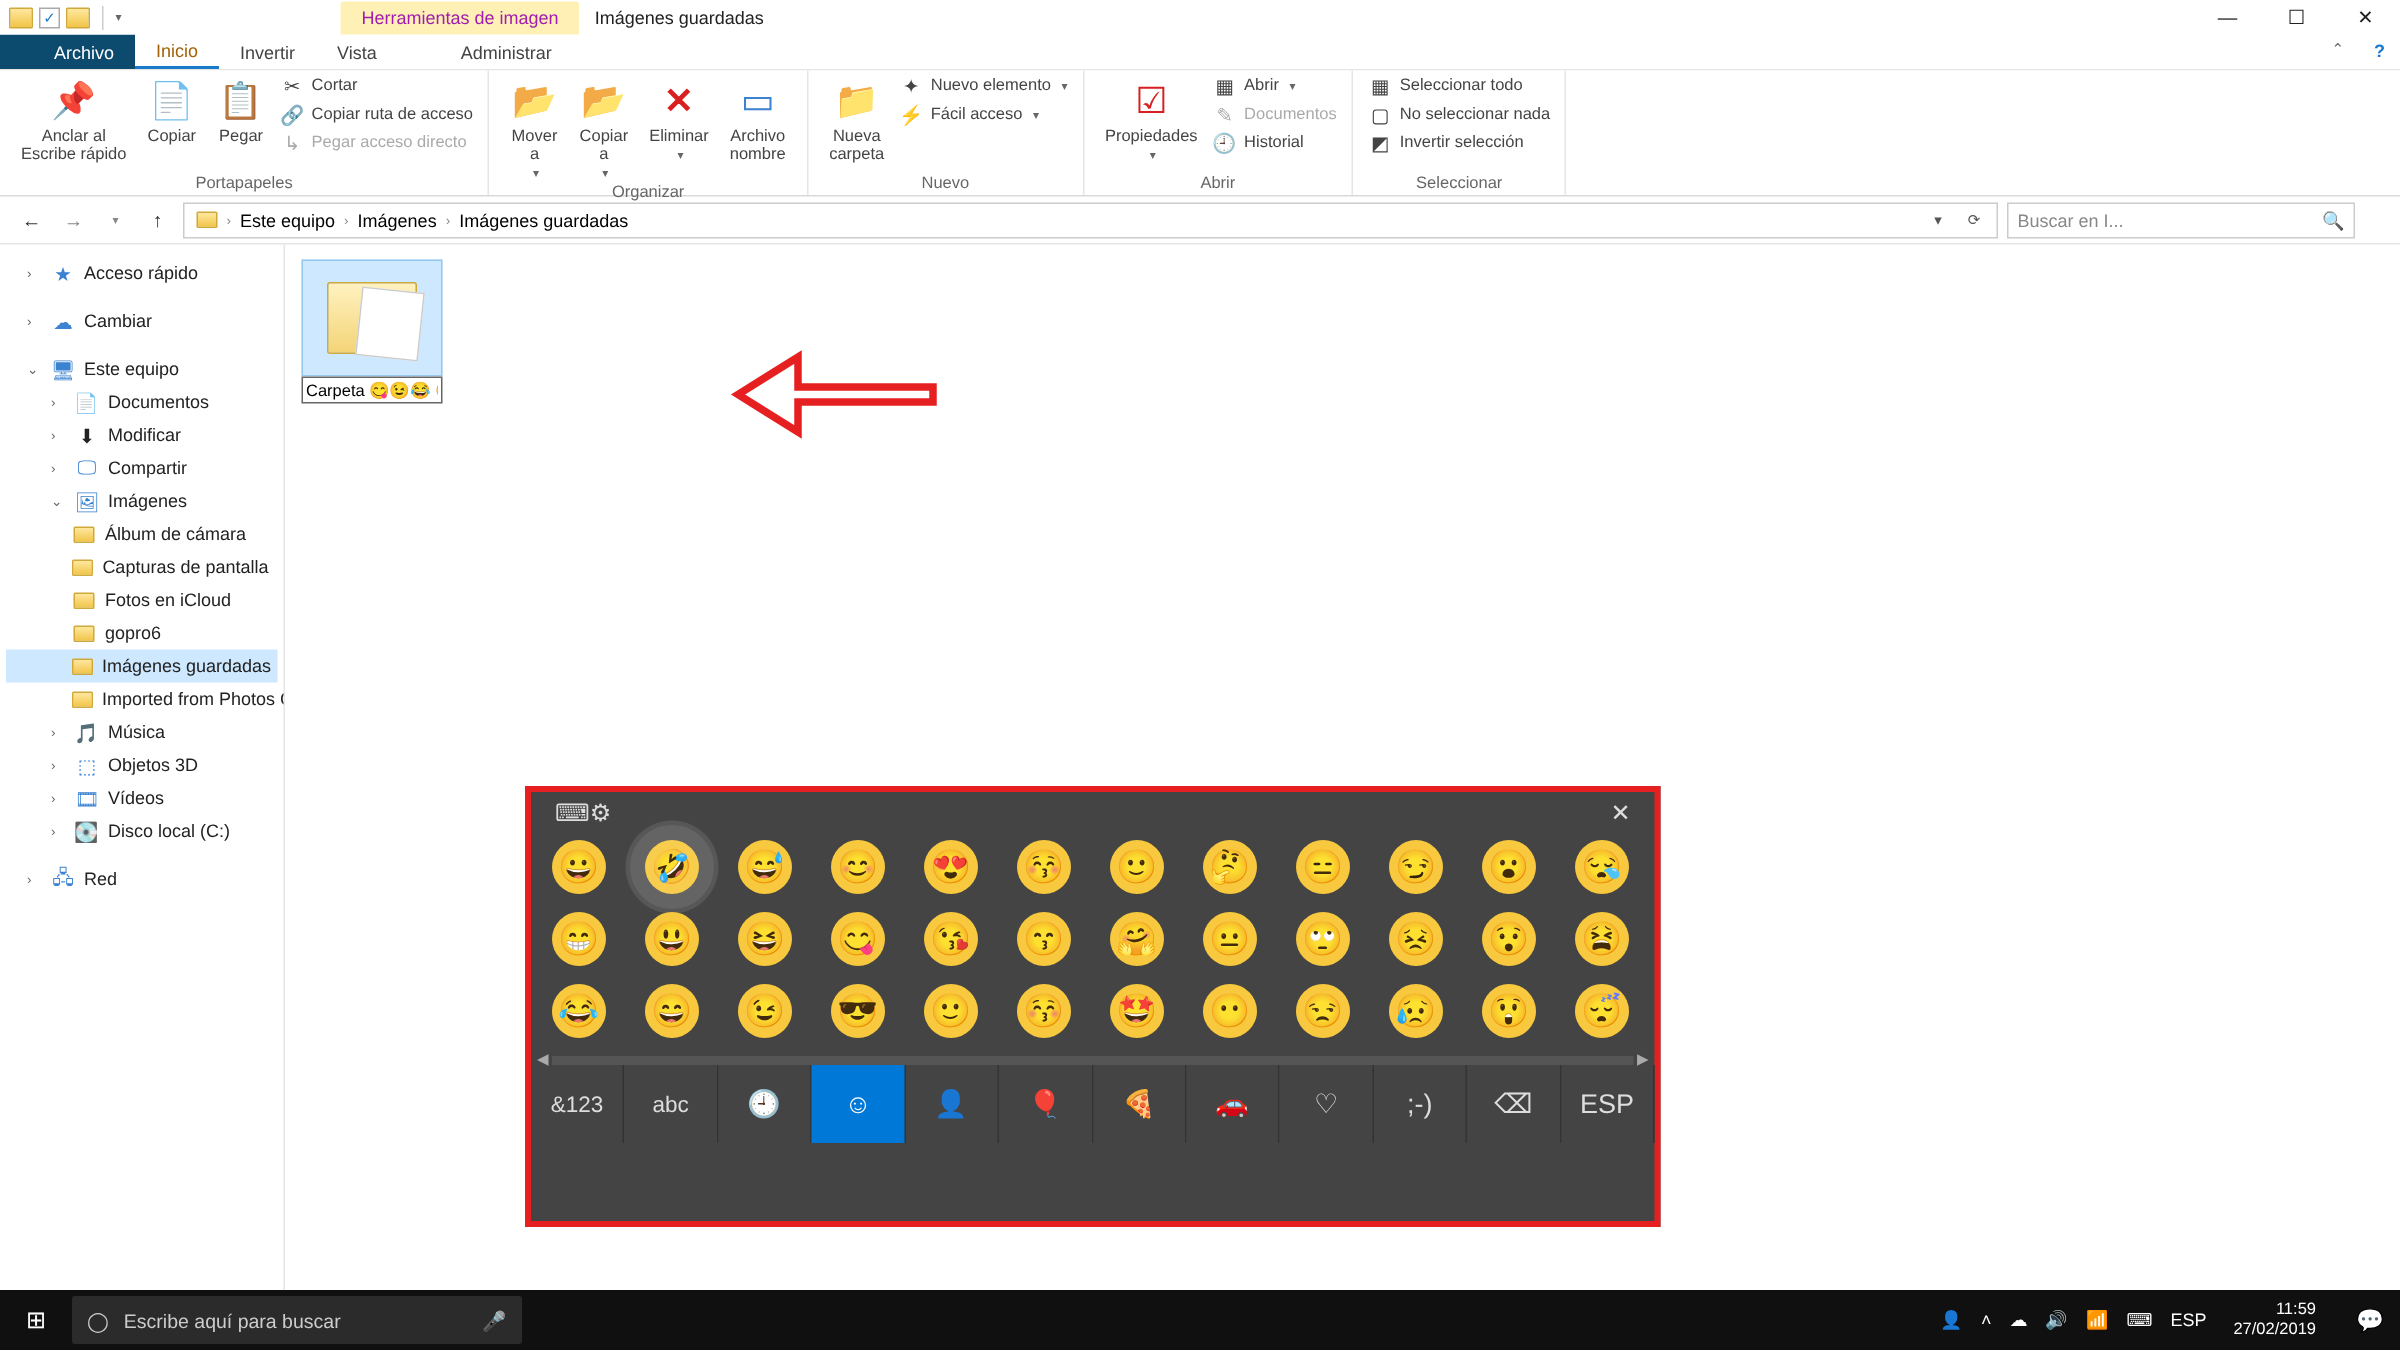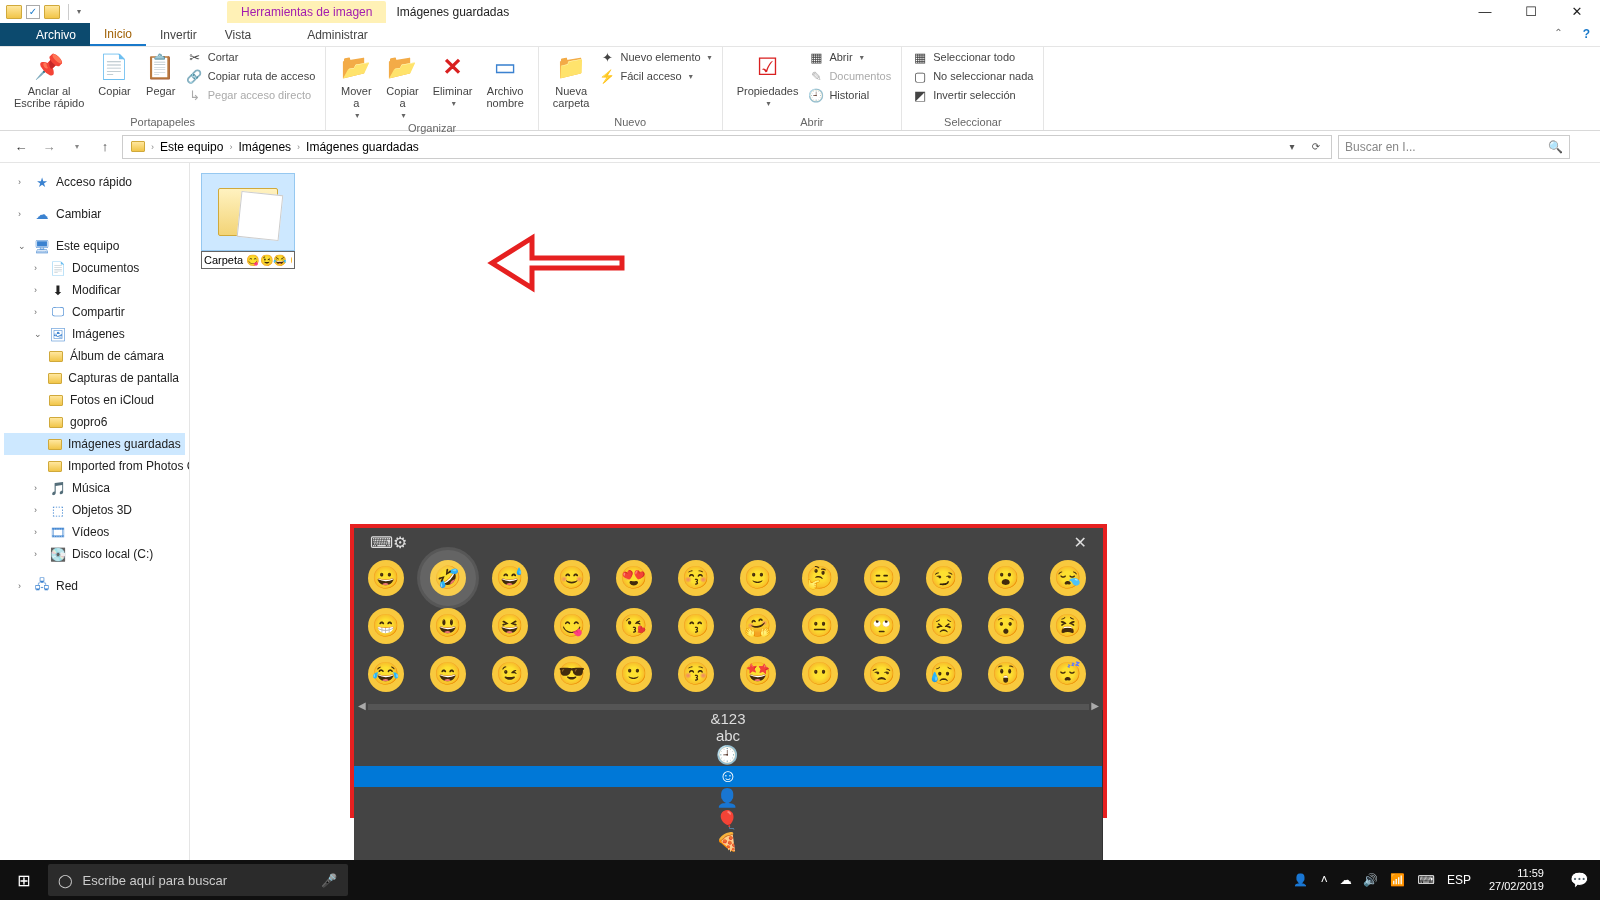--- a/index.html
+++ b/index.html
@@ -77,21 +77,21 @@
 
 .emoji-panel { position: absolute; left: 350px; top: 524px; width: 757px; height: 294px; border: 4px solid #e62020; background: #444; }
 .ep-top { height: 28px; display:flex; align-items:center; justify-content:space-between; padding: 0 16px; color:#ddd; font-size:16px;}
 .ep-grid { padding: 4px 14px 0 14px; position: relative; }
 .ep-row { display:flex; gap: 26px; margin-bottom: 12px; }
 .emoji { width: 36px; height: 36px; border-radius: 50%; background: #f8c93e; display:flex; align-items:center; justify-content:center; font-size:22px; cursor:pointer; }
 .emoji.sel { outline: 19px solid rgba(255,255,255,0.08); outline-offset:-9px; background:#f8c93e; box-shadow:0 0 0 13px #575757;}
 .ep-scroll { height: 6px; background: #555; margin: 0 14px; position: relative;}
 .ep-scroll .larr, .ep-scroll .rarr { position:absolute; top:-4px; color:#aaa; font-size:10px;}
 .ep-scroll .larr{left:-10px;} .ep-scroll .rarr{right:-10px;}
-.ep-bottom { display:flex; height: 52px; flex-direction: column; }
+.ep-bottom { display:flex; height: 52px; }
 .ep-bottom .bbtn { flex:1; display:flex; align-items:center; justify-content:center; color:#ddd; font-size:18px; border-right:1px solid #333; background:#444;}
 .ep-bottom .bbtn.sel { background:#0078d7; color:#fff;}
 .ep-bottom .bbtn:first-child, .ep-bottom .bbtn:nth-child(2){ font-size:15px;}
 
 
 .taskbar { position:absolute; bottom:0; left:0; right:0; height:40px; background:#101010; display:flex; align-items:center; color:#fff;}
 .tb-start { width:48px; display:flex; align-items:center; justify-content:center; font-size:16px;}
 .tb-search { width: 300px; height:32px; background:#2b2b2b; display:flex; align-items:center; gap:10px; padding:0 10px; color:#ccc; font-size:13px; border-radius:2px;}
 .tb-search .spacer{flex:1;}
 .tb-icons { flex:1; display:flex; gap:2px; padding-left:6px;}

